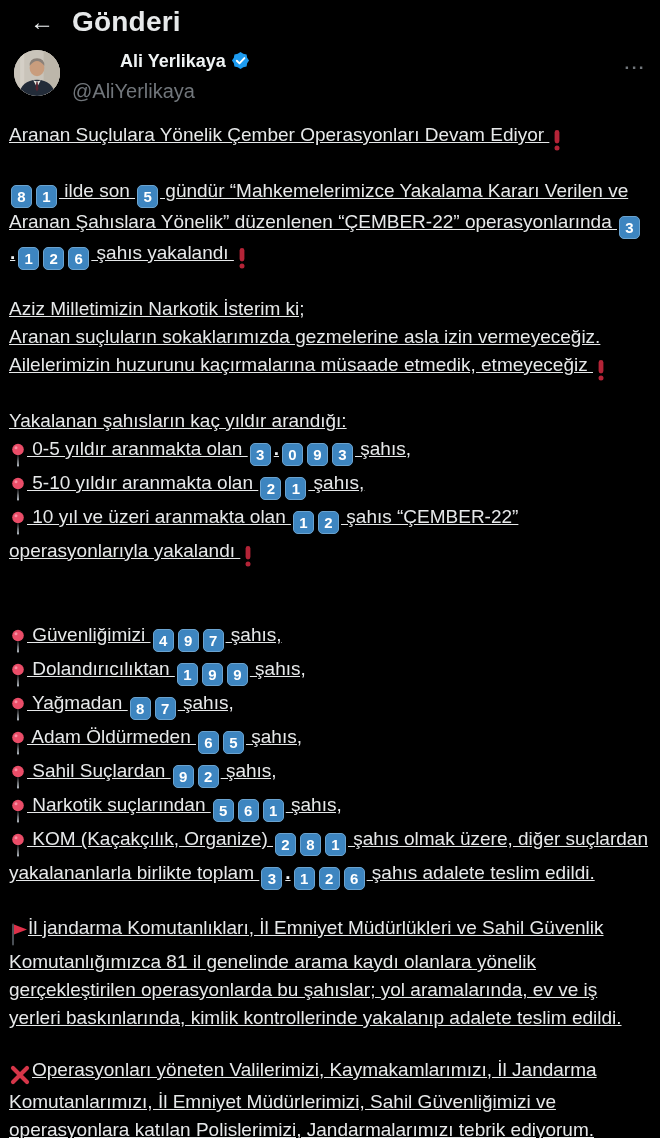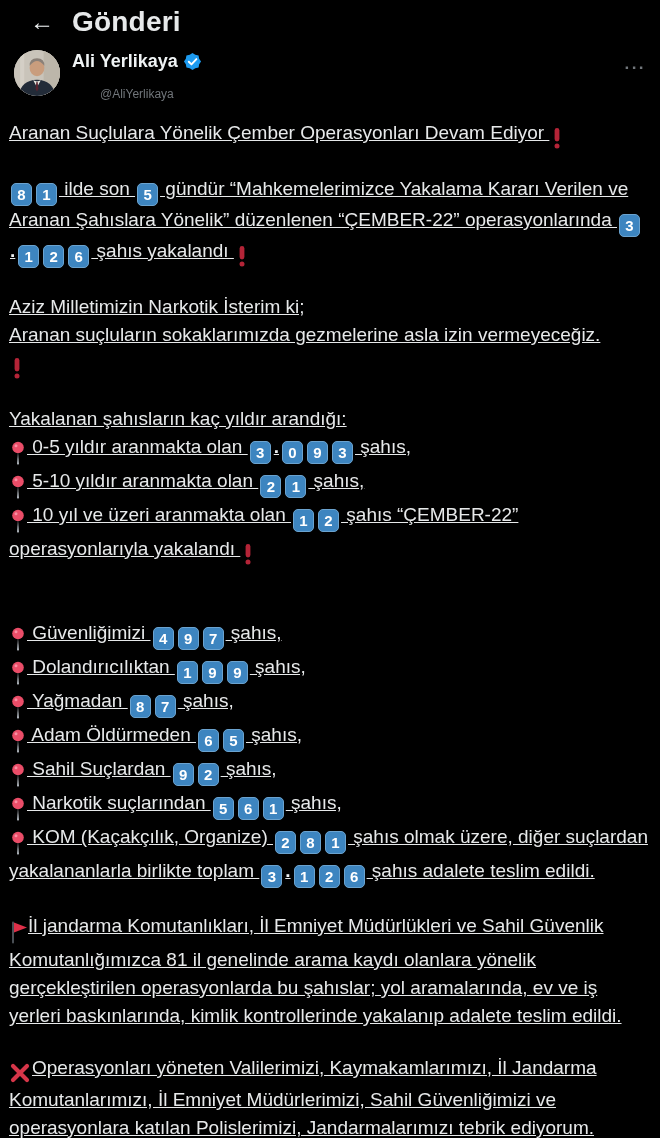--- a/index.html
+++ b/index.html
@@ -14,25 +14,25 @@
     color:var(--text);font-family:"Liberation Sans", sans-serif;
   }
   .topbar{display:flex;align-items:center;padding:6px 16px 0 30px;height:38px;}
   .back{font-size:24px;font-weight:700;color:#eff3f4;width:28px;cursor:pointer;}
   .title{font-size:28px;font-weight:700;margin-left:14px;letter-spacing:.2px;}
 
   .profile{display:flex;align-items:flex-start;padding:8px 14px 0 14px;margin-top:4px;}
   .avatar{width:46px;height:46px;border-radius:50%;overflow:hidden;flex:none;background:#c9c4ba;}
   .avatar svg{display:block;}
   .id{margin-left:12px;padding-top:1px;}
-  .name-row{display:flex;align-items:center;gap:5px;}
+  .name-row{display:flex;align-items:flex-start;gap:5px;margin-left:48px;}
   .name{font-size:18px;font-weight:700;color:#eff3f4;}
   .badge{display:inline-block;}
   .badge svg{display:block;}
-  .handle{font-size:12px;color:var(--muted);margin-top:15px;text-align:center;}
+  .handle{font-size:20px;color:var(--muted);margin-top:8px;}
   .more{margin-left:auto;color:var(--muted);font-size:17px;font-weight:700;letter-spacing:1.5px;padding-top:8px;cursor:pointer;}
 
   .post-body{padding:18px 12px 0 9px;font-size:19px;line-height:28px;}
   .para{margin:0 0 24px 0;text-decoration:underline;}
   .run{color:var(--text);}
   .keycap{
     display:inline-block;width:21px;height:23px;line-height:21px;text-align:center;
     background:var(--keycap-blue);border:1px solid var(--keycap-border);border-radius:5px;
     color:#ffffff;font-weight:700;font-size:15px;margin:0 2px;vertical-align:-5px;
   }
@@ -86,21 +86,21 @@
 
 <div class="post-body">
     <p class="para"><span class="run">Aranan Suçlulara Yönelik Çember Operasyonları Devam Ediyor </span><span class="ic ic-exclamation-icon"><svg width="10" height="22" viewBox="0 0 10 22">
           <rect x="2.6" y="1" width="4.8" height="13.5" rx="2.4" fill="var(--red)"></rect>
           <circle cx="5" cy="19" r="2.5" fill="var(--red)"></circle>
         </svg></span></p>
     <p class="para"><span class="keycap">8</span><span class="keycap">1</span><span class="run"> ilde son </span><span class="keycap">5</span><span class="run"> gündür “Mahkemelerimizce Yakalama Kararı Verilen ve Aranan Şahıslara Yönelik” düzenlenen “ÇEMBER-22” operasyonlarında </span><span class="keycap">3</span><span class="keysep">.</span><span class="keycap">1</span><span class="keycap">2</span><span class="keycap">6</span><span class="run"> şahıs yakalandı </span><span class="ic ic-exclamation-icon"><svg width="10" height="22" viewBox="0 0 10 22">
           <rect x="2.6" y="1" width="4.8" height="13.5" rx="2.4" fill="var(--red)"></rect>
           <circle cx="5" cy="19" r="2.5" fill="var(--red)"></circle>
         </svg></span></p>
-    <p class="para"><span class="run">Aziz Milletimizin Narkotik İsterim ki;</span><br><span class="run">Aranan suçluların sokaklarımızda gezmelerine asla izin vermeyeceğiz.</span><br><span class="ic ic-exclamation-icon"><svg width="10" height="22" viewBox="0 0 10 22">
+    <p class="para"><span class="run">Aziz Milletimizin Narkotik İsterim ki;</span><br><span class="run">Aranan suçluların sokaklarımızda gezmelerine asla izin vermeyeceğiz.</span><br><span class="run">Ailelerimizin huzurunu kaçırmalarına müsaade etmedik, etmeyeceğiz </span><span class="ic ic-exclamation-icon"><svg width="10" height="22" viewBox="0 0 10 22">
           <rect x="2.6" y="1" width="4.8" height="13.5" rx="2.4" fill="var(--red)"></rect>
           <circle cx="5" cy="19" r="2.5" fill="var(--red)"></circle>
         </svg></span></p>
     <p class="para"><span class="run">Yakalanan şahısların kaç yıldır arandığı:</span><br><span class="ic ic-round-pushpin-icon"><svg width="16" height="25" viewBox="0 0 16 25">
           <path d="M8 11 L8.9 22.5 L8 24.2 L7.1 22.5 Z" fill="#b9c0c7"></path>
           <circle cx="8" cy="6.5" r="5.8" fill="var(--pin-red)"></circle>
           <circle cx="6" cy="4.8" r="1.5" fill="#f98fa3"></circle>
         </svg></span><span class="run"> 0-5 yıldır aranmakta olan </span><span class="keycap">3</span><span class="keysep">.</span><span class="keycap">0</span><span class="keycap">9</span><span class="keycap">3</span><span class="run"> şahıs,</span><br><span class="ic ic-round-pushpin-icon"><svg width="16" height="25" viewBox="0 0 16 25">
           <path d="M8 11 L8.9 22.5 L8 24.2 L7.1 22.5 Z" fill="#b9c0c7"></path>
           <circle cx="8" cy="6.5" r="5.8" fill="var(--pin-red)"></circle>

